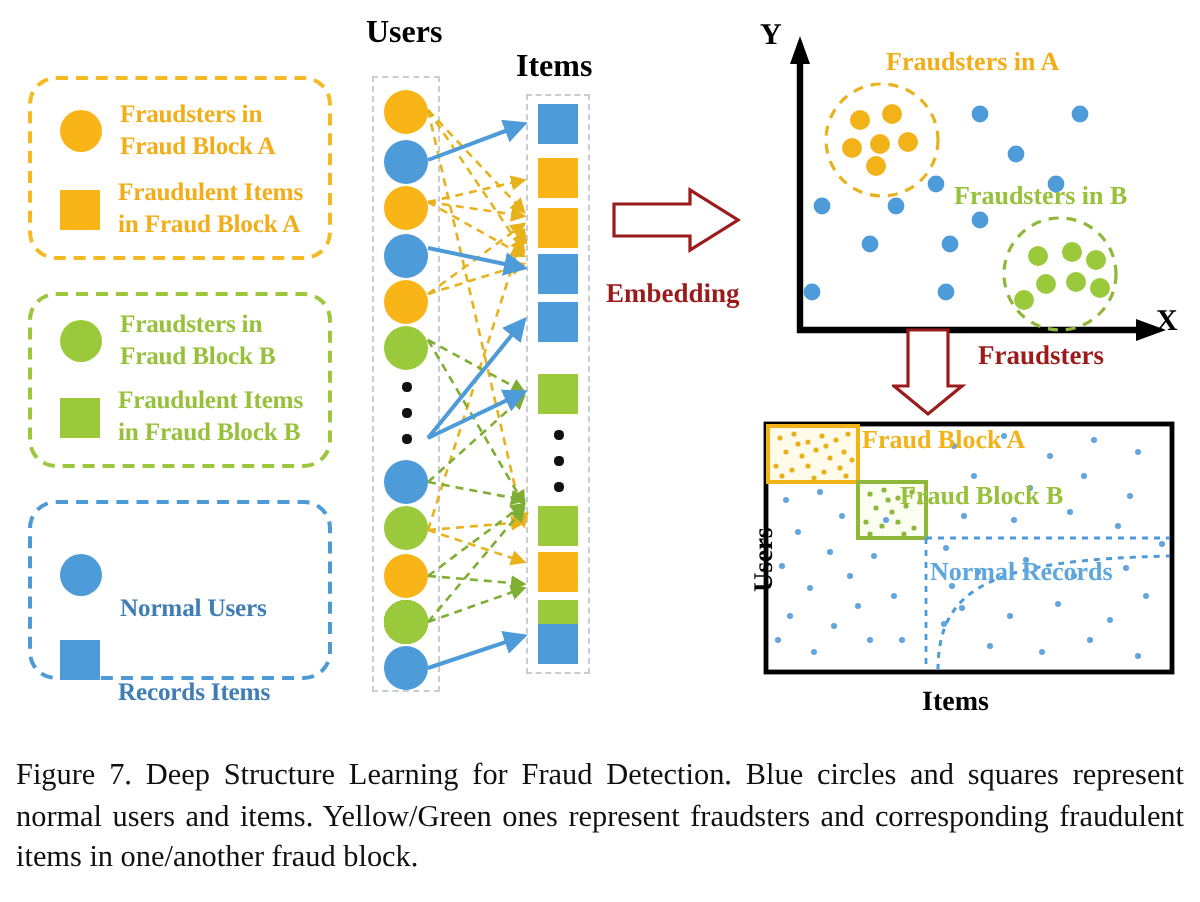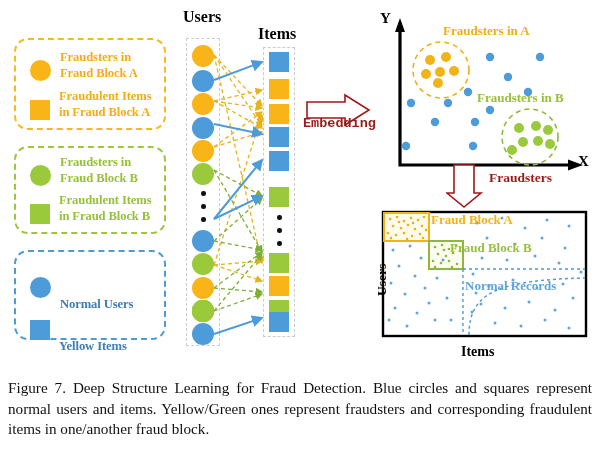--- a/index.html
+++ b/index.html
@@ -20,21 +20,21 @@
     position:absolute;
     border:2px dashed;
     border-radius:14px;
     box-sizing:border-box;
   }
   .legend-a{left:14px;top:38px;width:152px;height:92px;border-color:#F5B924;}
   .legend-b{left:14px;top:146px;width:152px;height:88px;border-color:#9CC63B;}
   .legend-c{left:14px;top:250px;width:152px;height:90px;border-color:#4C9BD6;}
 
   .legend-row{
-    position:absolute;display:flex;align-items:flex-end;
+    position:absolute;display:flex;align-items:center;
   }
   .swatch{flex:0 0 auto;margin-right:9px;}
   .dot{width:21px;height:21px;border-radius:50%;}
   .sq{width:20px;height:20px;}
   .legend-text{
     font-weight:bold;font-size:12.6px;line-height:15.5px;
     letter-spacing:-0.1px;white-space:pre-line;
   }
   .c-yellow{background:#F9B417;}
   .c-green{background:#9ACA3C;}
@@ -115,21 +115,21 @@
 in Fraud Block B</span>
   </div>
 
   <div class="legend-box legend-c"></div>
   <div class="legend-row" style="left:30px;top:263px;width:132px;align-items:center;">
     <span class="swatch dot c-blue"></span>
     <span class="legend-text t-blue">Normal Users</span>
   </div>
   <div class="legend-row" style="left:30px;top:305px;width:132px;align-items:center;">
     <span class="swatch sq c-blue"></span>
-    <span class="legend-text t-blue">Yellow Items</span>
+    <span class="legend-text t-blue">Records Items</span>
   </div>
 
   <div class="col-title" style="left:183px;top:8px;">Users</div>
   <div class="col-title" style="left:258px;top:25px;">Items</div>
 
   <div class="node-frame" style="left:186px;top:38px;width:34px;height:308px;"></div>
   <div class="node-frame" style="left:263px;top:47px;width:32px;height:290px;"></div>
 
   <svg class="abs" style="left:0;top:0;width:600px;height:451px;pointer-events:none;">
     <defs>
@@ -208,21 +208,21 @@
   <div class="ellipsis-dot" style="left:277px;top:228px;"></div>
   <div class="ellipsis-dot" style="left:277px;top:241px;"></div>
   <div class="node sqr c-green" style="left:269px;top:253px;"></div>
   <div class="node sqr c-yellow" style="left:269px;top:276px;"></div>
   <div class="node sqr c-green" style="left:269px;top:300px;"></div>
   <div class="node sqr c-blue" style="left:269px;top:312px;"></div>
 
   <svg class="abs" style="left:305px;top:92px;width:70px;height:36px;">
     <path d="M2,10 L40,10 L40,3 L64,18 L40,33 L40,26 L2,26 Z" fill="#ffffff" stroke="#9B1B1B" stroke-width="1.6" stroke-linejoin="miter"></path>
   </svg>
-  <div class="arrow-text" style="left:303px;top:116px;font-family:Liberation Mono, monospace;">Embedding</div>
+  <div class="arrow-text" style="left:303px;top:139px;">Embedding</div>
 
   <svg class="abs" style="left:378px;top:10px;width:215px;height:170px;">
 
     <path d="M22,20 L22,155 L193,155" stroke="#000" stroke-width="3.2" fill="none"></path>
     <path d="M22,8 L17,22 L27,22 Z" fill="#000"></path>
     <path d="M205,155 L190,149.5 L190,160.5 Z" fill="#000"></path>
 
     <circle cx="63" cy="60" r="28" fill="none" stroke="#E8B21C" stroke-width="1.6" stroke-dasharray="5,4"></circle>
 
     <circle cx="152" cy="127" r="28" fill="none" stroke="#8FB83A" stroke-width="1.6" stroke-dasharray="5,4"></circle>

